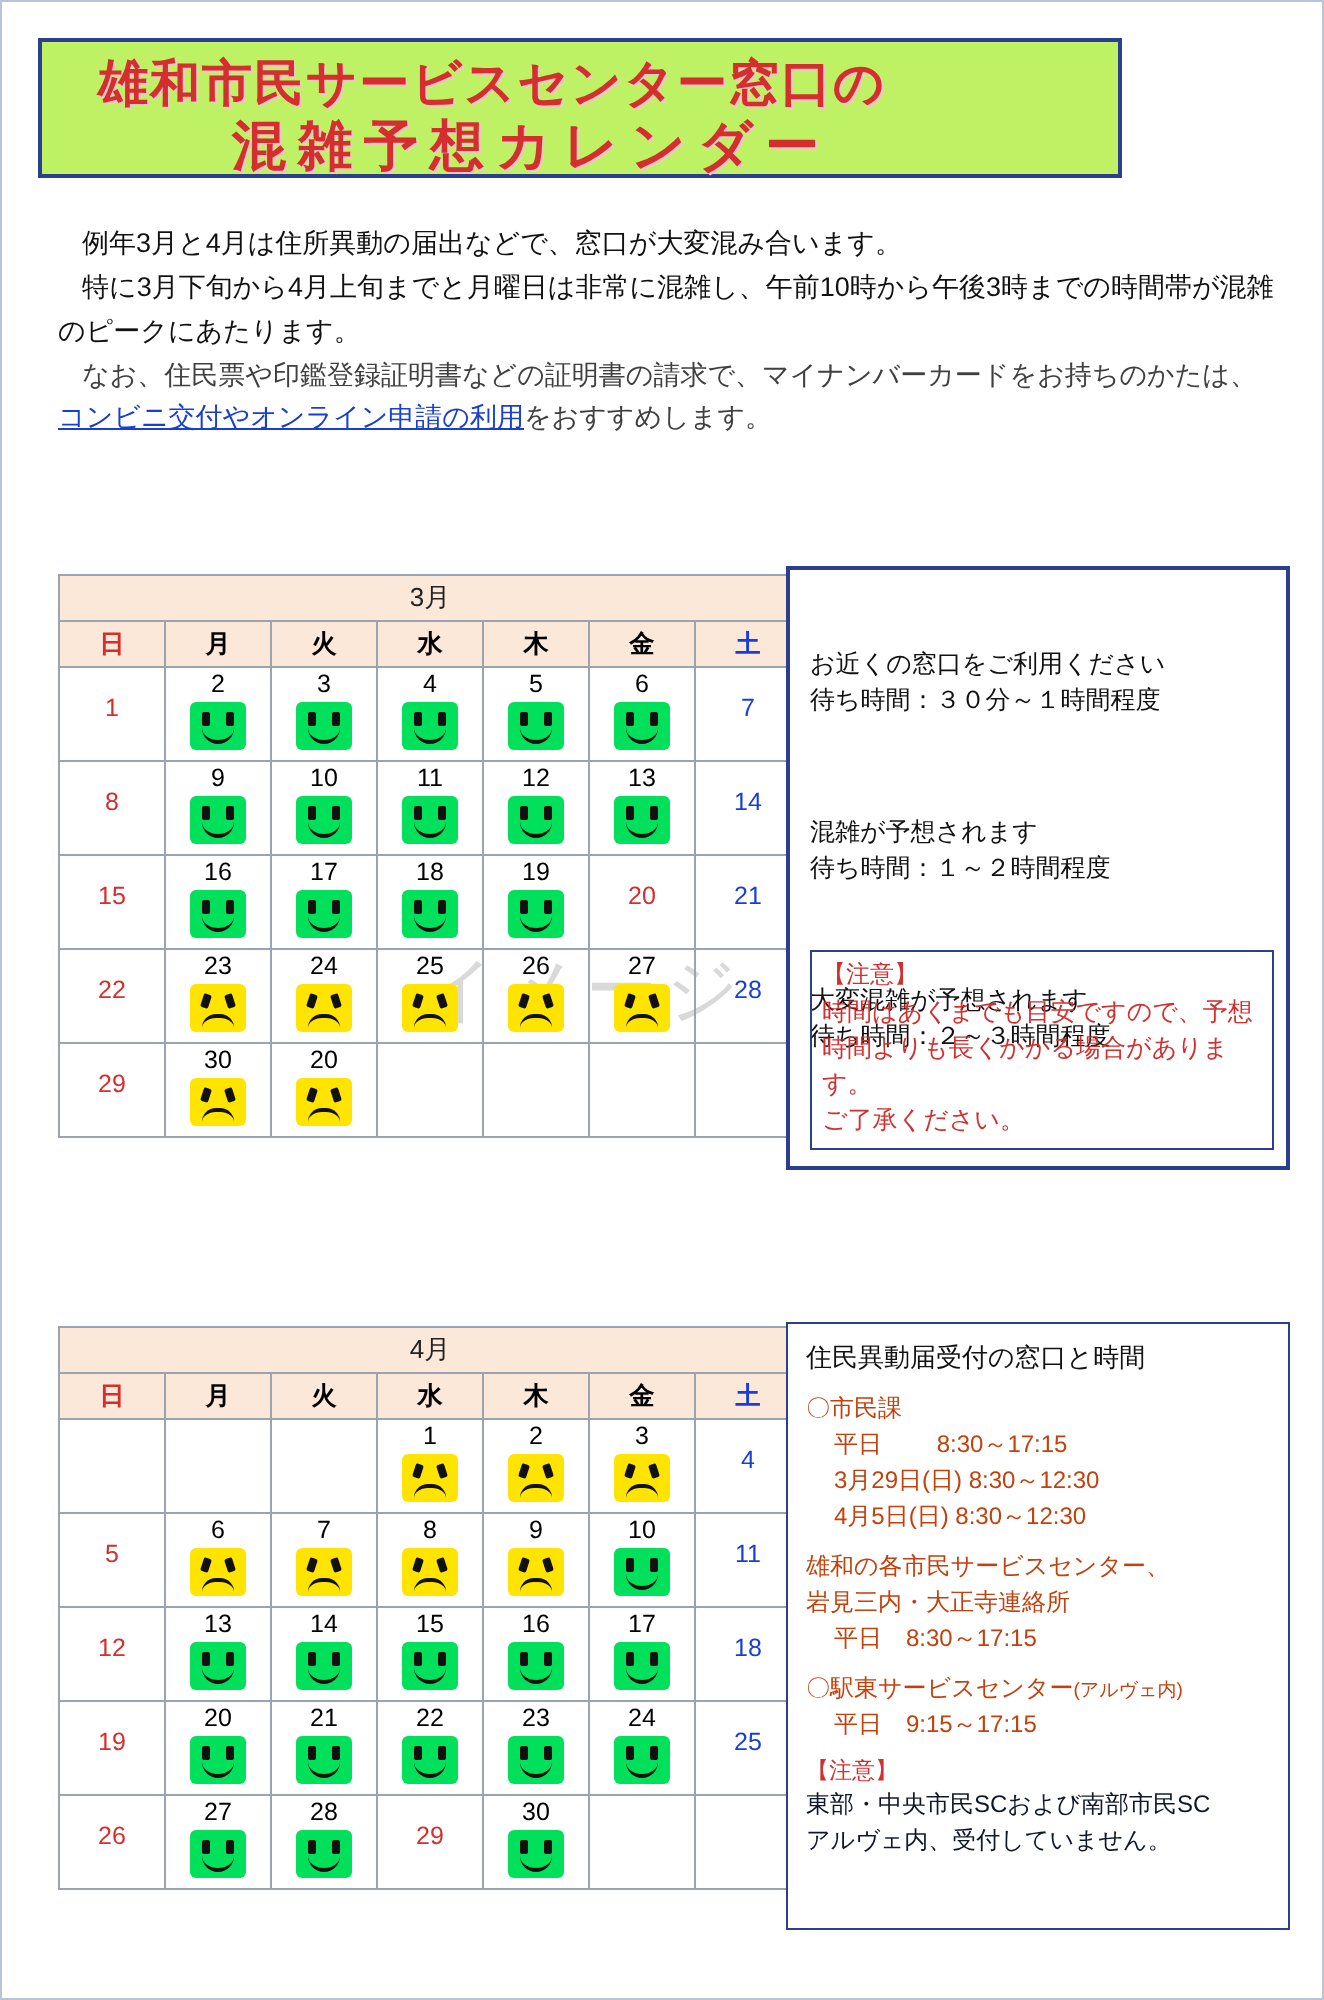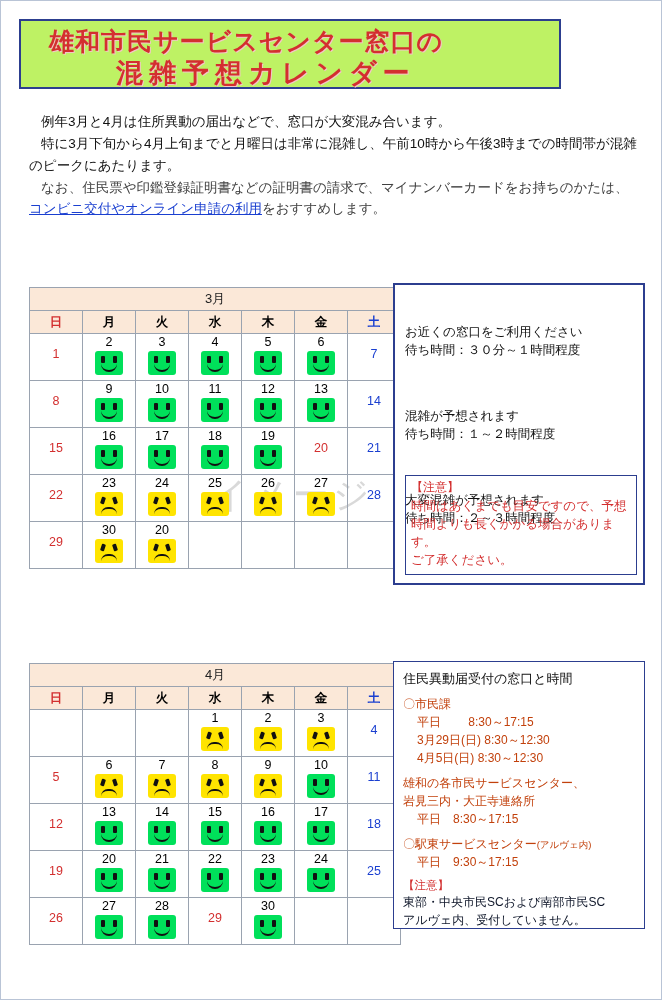--- a/index.html
+++ b/index.html
@@ -111,21 +111,21 @@
   .legend .ltext{font-size:12.5px;line-height:1.45;color:#111;}
   .note{
     position:absolute;left:10px;bottom:8px;width:232px;
     border:1px solid #2c3e8f;box-sizing:border-box;padding:3px 5px 5px 5px;
   }
   .note .nhead{color:#d32f2f;font-size:12px;margin-bottom:1px;}
   .note .nbody{color:#d32f2f;font-size:12.5px;line-height:1.45;}
 
   
   .info{
-    position:absolute;left:392px;top:660px;width:252px;height:268px;
+    position:absolute;left:392px;top:660px;width:252px;height:304px;
     border:1px solid #2c3e8f;background:#fff;box-sizing:border-box;
     padding:8px 9px;
   }
   .info .ihead{font-size:13px;color:#111;margin-bottom:7px;}
   .info .blk{font-size:12px;line-height:1.5;margin-bottom:7px;color:#c2410c;}
   .info .blk .sm{font-size:9.5px;}
   .info .ind1{padding-left:14px;}
   .info .caution-head{color:#d32f2f;font-size:11.5px;}
   .info .caution{color:#0f172a;font-size:12px;line-height:1.5;}
 
@@ -645,21 +645,21 @@
     </div>
 
     <div class="blk">
       <div>雄和の各市民サービスセンター、</div>
       <div>岩見三内・大正寺連絡所</div>
       <div class="ind1">平日　8:30～17:15</div>
     </div>
 
     <div class="blk">
       <div><span>〇駅東サービスセンター</span><span class="sm">(アルヴェ内)</span></div>
-      <div class="ind1">平日　9:30～17:15</div>
+      <div class="ind1">平日　9:15～17:15</div>
     </div>
 
     <div>
       <div class="caution-head">【注意】</div>
       <div class="caution">東部・中央市民SCおよび南部市民SC</div>
       <div class="caution">アルヴェ内、受付していません。</div>
     </div>
   </div>
 
 </div>

